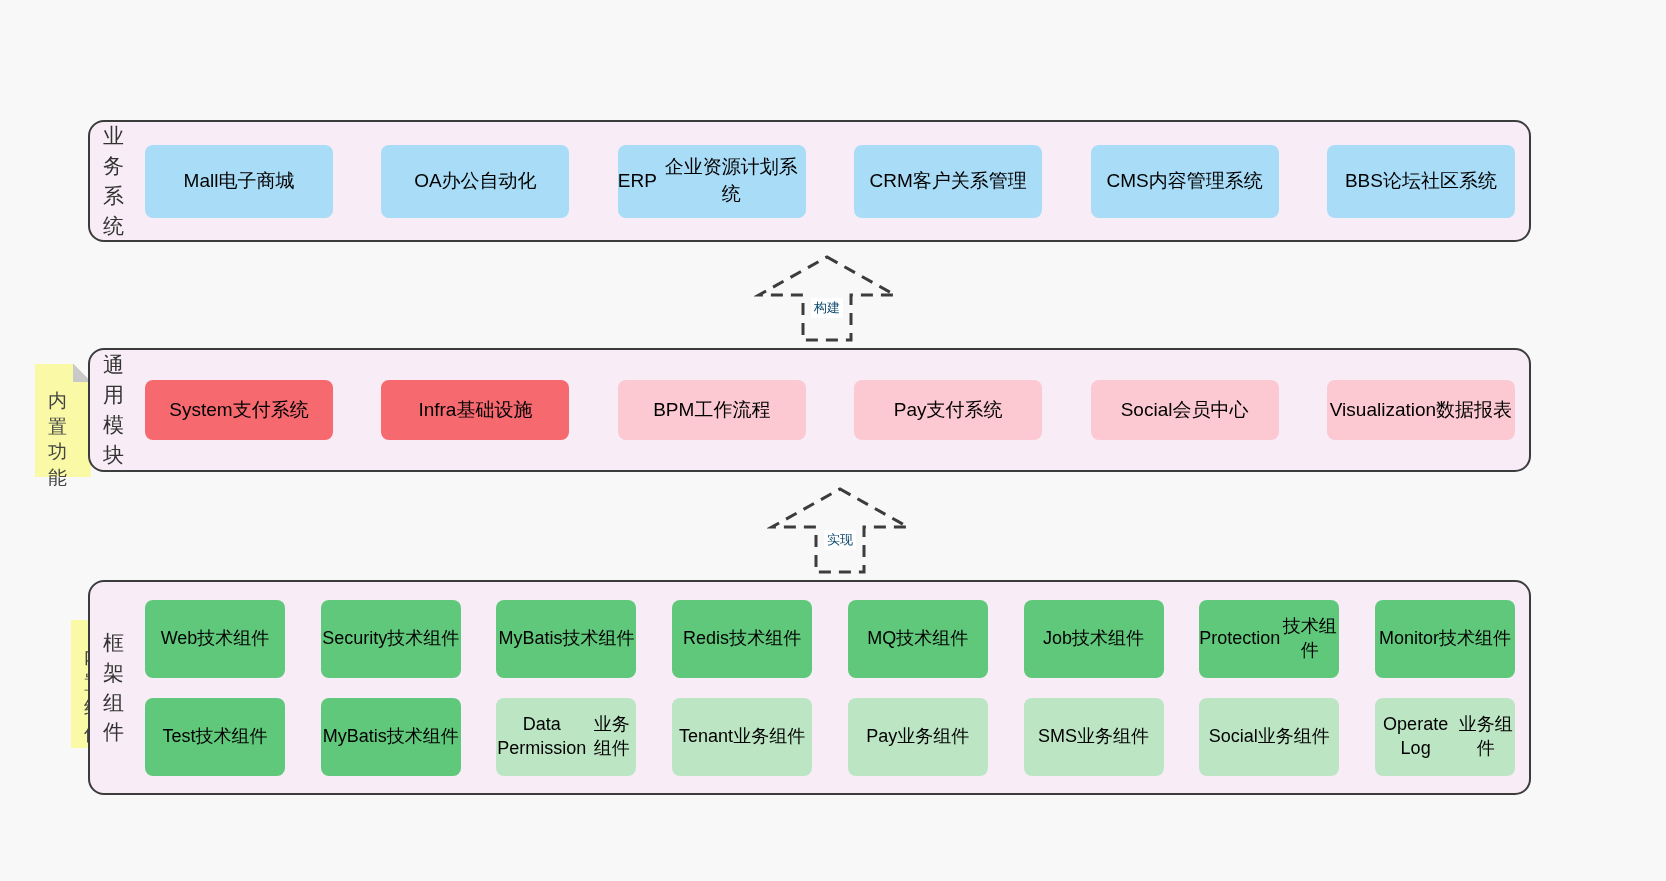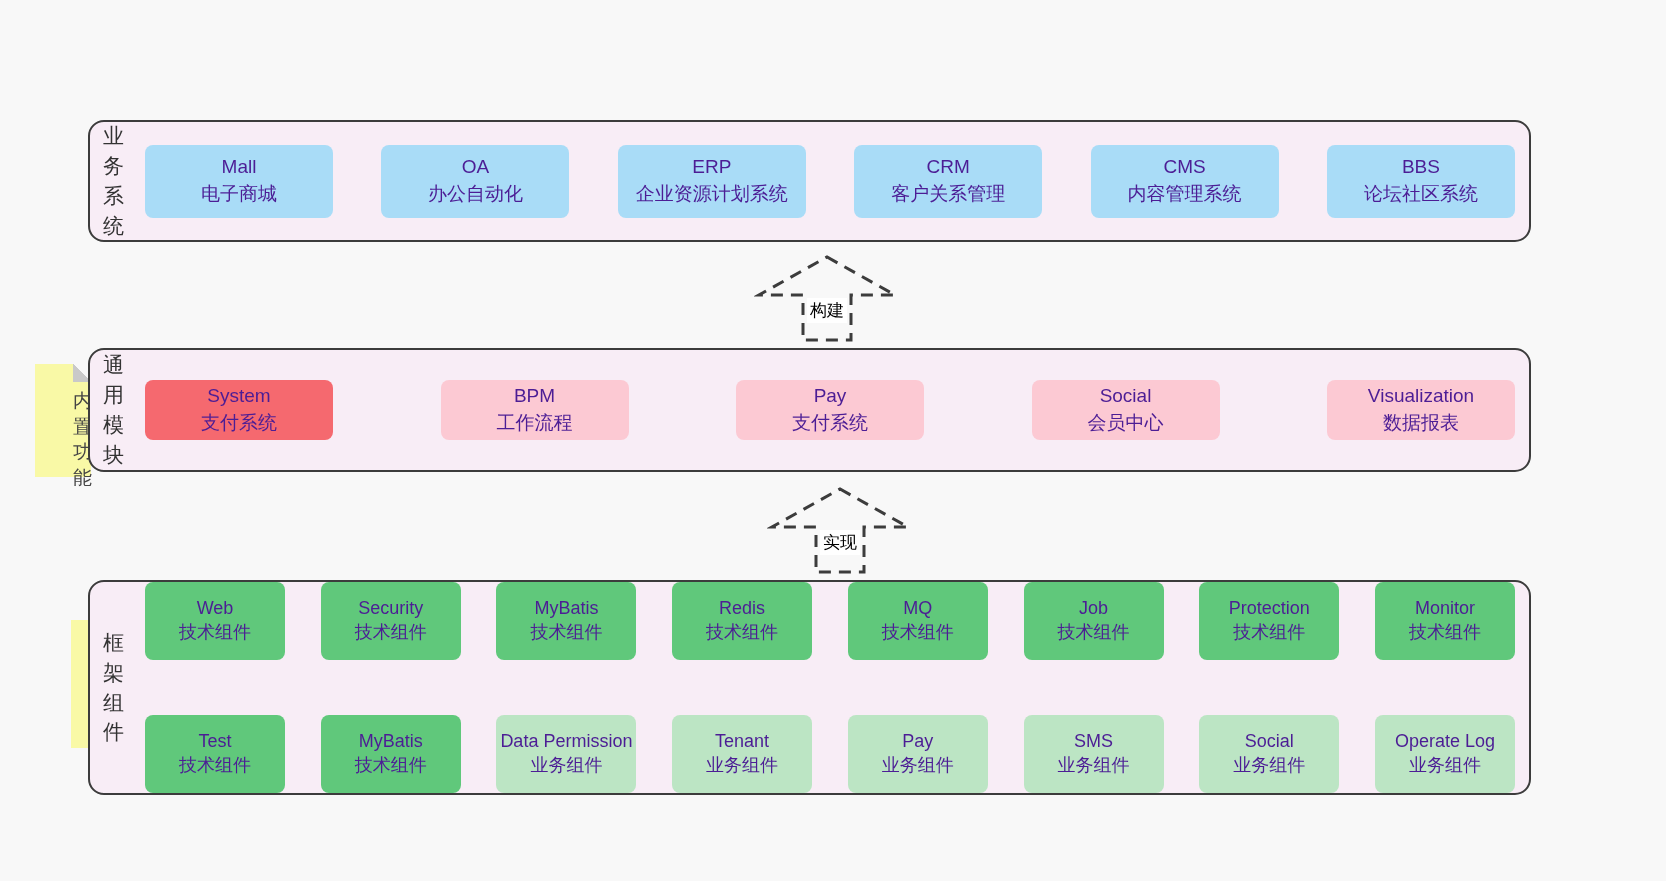--- a/index.html
+++ b/index.html
@@ -42,59 +42,59 @@
   }
   .section-content{
     flex:1;
     display:flex;
     justify-content:space-between;
     align-items:center;
     padding:0 14px 0 18px;
   }
   .section-content.two-rows{
     flex-direction:column;
+    justify-content:center;
     gap:20px;
     padding:0 14px 0 18px;
   }
   .row8{
     width:100%;
     display:flex;
     justify-content:space-between;
     align-items:center;
   }
   
   .box{
     box-sizing:border-box;
     border-radius:8px;
     display:flex;
-    flex-direction:column;
+    flex-direction:row;
     justify-content:center;
     align-items:center;
     text-align:center;
     font-size:19px;
     line-height:1.42;
-    color:#4c1d95;
+    color:#000000;
   }
   .box-wide{width:188px;height:73px;}
   .box-mid{width:188px;height:60px;}
   .box-sm{width:140px;height:78px;font-size:18px;line-height:1.32;}
   .blue{background:#a9dcf7;}
   .red{background:#f5696f;}
   .pink{background:#fcc9d3;}
   .green{background:#60c87b;}
   .lightgreen{background:#bce5c4;}
   
   .note{
     position:absolute;
     left:35px;
     width:56px;
     box-sizing:border-box;
     background:#f9f9a6;
     z-index:1;
-    padding-left:25px;
   }
   .note-1{top:364px;height:113px;}
   .note-2{top:620px;height:128px;margin-left:36px;}
   .note .fold{
     position:absolute;top:0;right:0;
     width:18px;height:18px;
     background:linear-gradient(to top right,#c9c9c9 50%,#f8f8f8 50.5%);
   }
   .note-text{
     margin:24px 0 0 13px;
@@ -112,22 +112,22 @@
   }
   .arrow-1{left:754px;top:254px;}
   .arrow-2{left:767px;top:486px;}
   .arrow svg{position:absolute;left:0;top:0;}
   .arrow-label{
     position:absolute;
     left:50%;top:44px;
     transform:translateX(-50%);
     background:#ffffff;
     padding:1px 3px;
-    font-size:17px;
-    color:#000000;
+    font-size:13px;
+    color:#0c4a6e;
     white-space:nowrap;
   }
 </style>
 </head>
 <body>
 
 <div class="canvas">
 
   <div class="section section-1">
     <div class="section-label">业务系统</div>
@@ -171,20 +171,24 @@
     <div class="note-text">内置功能</div>
   </div>
 
   <div class="section section-2">
     <div class="section-label">通用模块</div>
     <div class="section-content">
       <div class="box box-mid red">
         <span>System</span>
         <span>支付系统</span>
       </div>
+      <div class="box box-mid red">
+        <span>Infra</span>
+        <span>基础设施</span>
+      </div>
       <div class="box box-mid pink">
         <span>BPM</span>
         <span>工作流程</span>
       </div>
       <div class="box box-mid pink">
         <span>Pay</span>
         <span>支付系统</span>
       </div>
       <div class="box box-mid pink">
         <span>Social</span>

